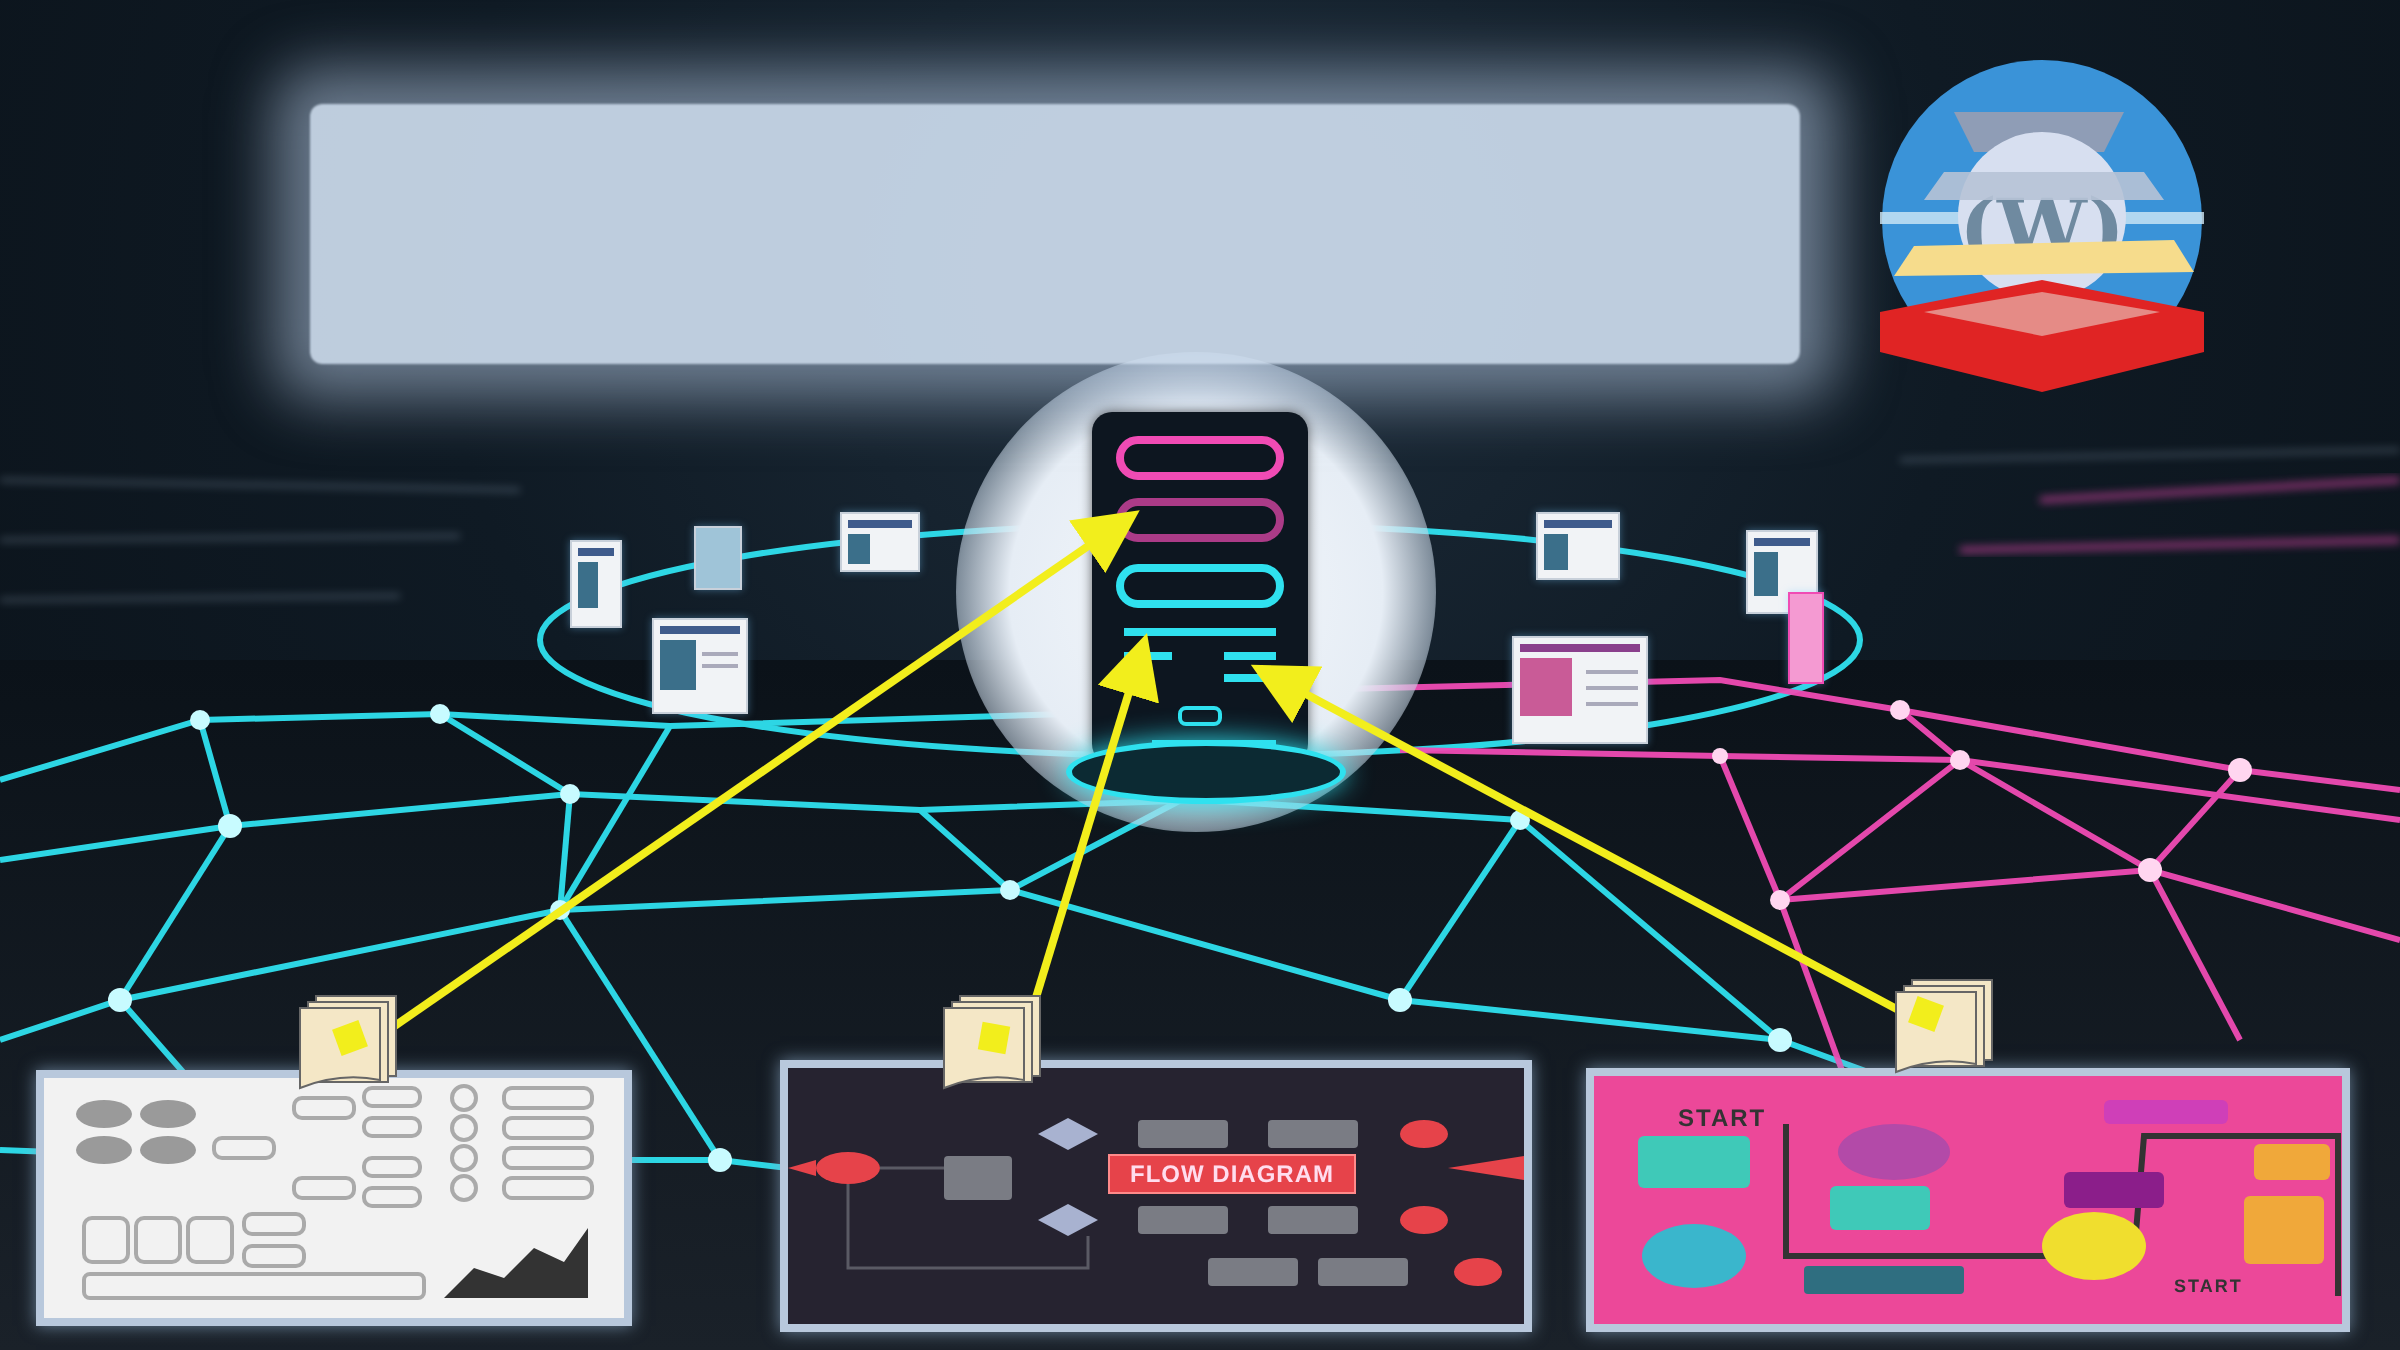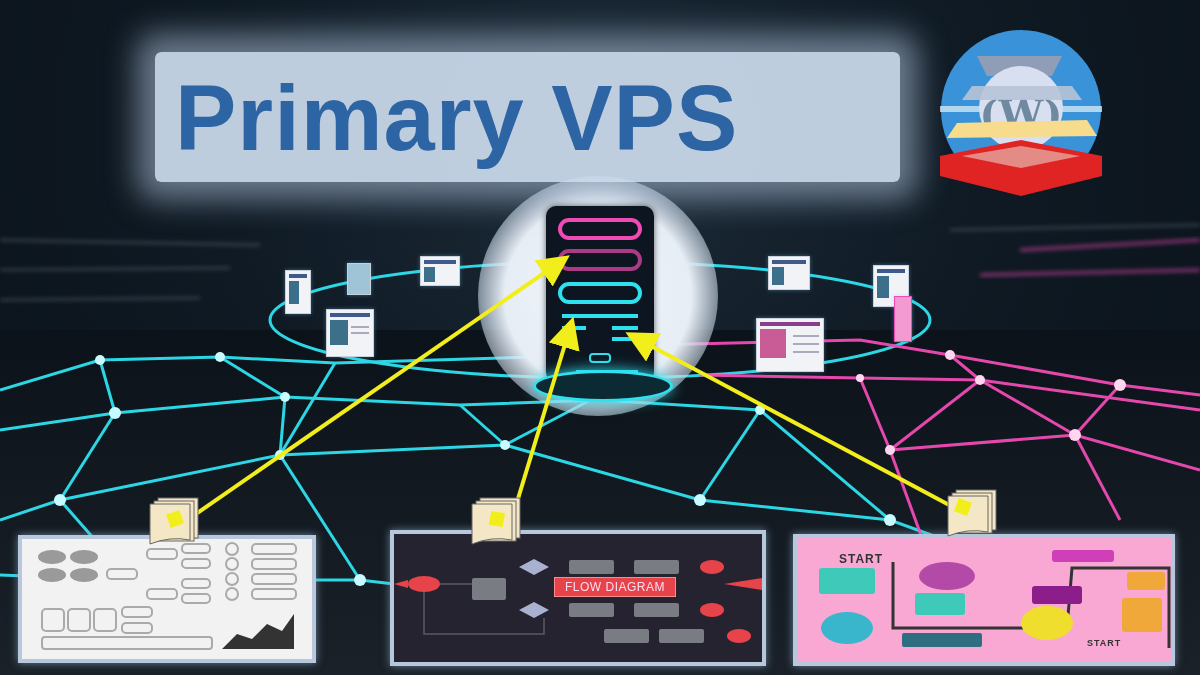--- a/index.html
+++ b/index.html
@@ -16,24 +16,24 @@
   .logo{position:absolute;left:932px;top:28px;width:178px;height:172px;}
   .glow{position:absolute;left:478px;top:176px;width:240px;height:240px;border-radius:50%;
     background:radial-gradient(circle, #f4f7fb 0%, #e6edf5 55%, rgba(200,215,230,0.6) 70%, rgba(80,110,140,0) 78%);}
   .server{position:absolute;left:546px;top:206px;width:108px;height:176px;background:#0d1620;
     border-radius:10px;box-shadow:0 0 6px rgba(0,0,0,0.6);}
   .pod{position:absolute;left:533px;top:370px;width:134px;height:26px;border-radius:50%;
     border:3px solid #2fe1ef;box-shadow:0 0 14px #2fe1ef;background:#0c2a33;}
   .panel{position:absolute;border:4px solid #b8c8dc;box-shadow:0 0 8px rgba(140,170,200,0.7);}
   .p1{left:18px;top:535px;width:290px;height:120px;background:#f2f2f2;}
   .p2{left:390px;top:530px;width:368px;height:128px;background:#262330;}
-  .p3{left:793px;top:534px;width:374px;height:124px;background:#f9a8d4;}
+  .p3{left:793px;top:534px;width:374px;height:124px;background:#ec4899;}
   .doc{position:absolute;width:52px;height:50px;}
   .flow-label{position:absolute;left:160px;top:43px;background:#e6434a;color:#fde;font-size:12px;
-    font-weight:normal;padding:2px 10px;border:1px solid #ff8a8a;letter-spacing:0.5px;}
+    font-weight:bold;padding:2px 10px;border:1px solid #ff8a8a;letter-spacing:0.5px;}
   .start-label{position:absolute;left:42px;top:14px;font-size:12px;font-weight:bold;color:#333;letter-spacing:1px;}
   .finish-label{position:absolute;left:290px;top:100px;font-size:9px;font-weight:bold;color:#333;letter-spacing:1px;}
   .card{position:absolute;background:#f1f3f6;border:1px solid #c8d0da;box-shadow:0 0 4px rgba(120,200,255,0.4);}
   .card .bar{height:4px;background:#3f5b8c;margin:3px;}
   .card .img{position:absolute;left:3px;top:10px;width:40%;height:55%;background:#3b6f8a;}
   .card .ln{position:absolute;right:4px;height:2px;width:40%;background:#aab;}
 </style>
 </head>
 <body>
 
@@ -144,21 +144,20 @@
 <div class="card" style="left:756px;top:318px;width:66px;height:52px;">
       <div class="bar" style="background:#8a3f8c"></div>
       <div class="img" style="background:#c95b97;"></div>
       <div class="ln" style="top:16px"></div>
       <div class="ln" style="top:24px"></div>
       <div class="ln" style="top:32px"></div>
     </div>
 
 <div class="glow"></div>
 <div class="title-box"></div>
-<div class="title">Primary VPS</div>
 
 <svg class="logo" viewBox="0 0 178 172">
   <circle cx="89" cy="82" r="80" fill="#3a93d8"></circle>
   <rect x="8" y="78" width="162" height="6" fill="#cfe8f6" opacity="0.8"></rect>
   <path d="M45 28 L130 28 L120 48 L55 48 Z" fill="#8f9db6"></path>
   <circle cx="89" cy="80" r="42" fill="#d7dff0"></circle>
   <text x="89" y="100" text-anchor="middle" font-family="DejaVu Serif, serif" font-size="40" fill="#6f8aa0" font-weight="bold">(W)</text>
   <path d="M40 58 L140 58 L150 72 L30 72 Z" fill="#b7c3d6" opacity="0.9"></path>
   <path d="M25 95 L155 92 L165 108 L15 110 Z" fill="#f6dc8c"></path>
   <path d="M8 128 L89 112 L170 128 L170 148 L89 168 L8 148 Z" fill="#e02424"></path>

